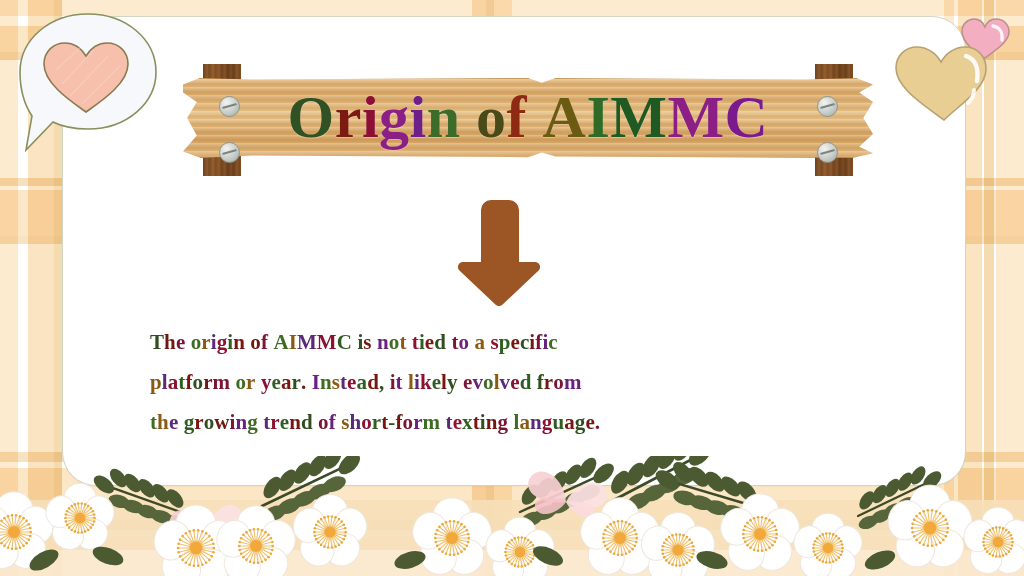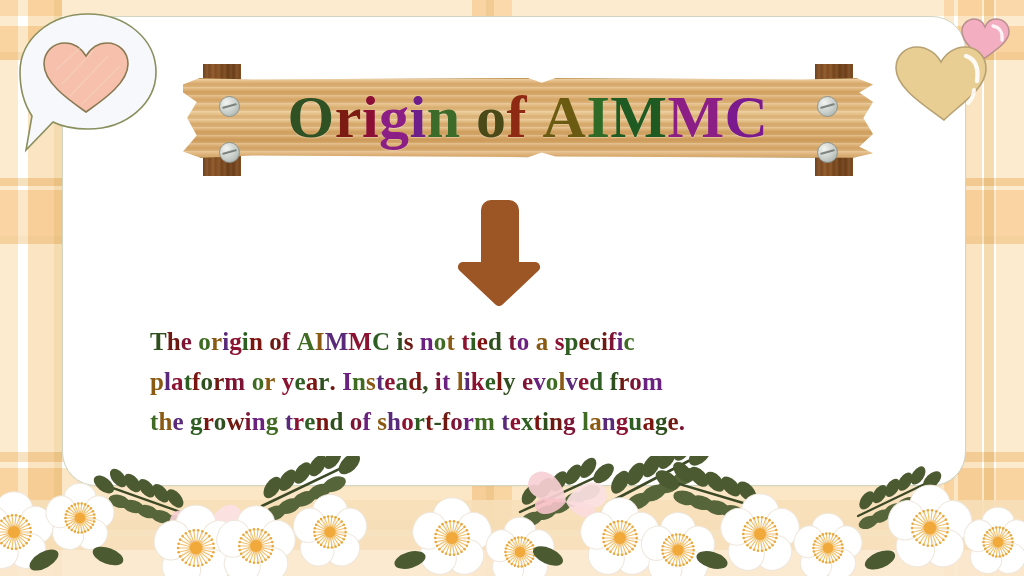--- a/index.html
+++ b/index.html
@@ -64,21 +64,21 @@
     text-shadow:0 1px 0 rgba(255,255,255,.28);
   }
   .sign-title .ch{display:inline-block;}
 
   
   .arrow{position:absolute;left:455px;top:196px;width:90px;height:110px;}
 
   
   .body-text{
     position:absolute;left:150px;top:322px;width:760px;
-    font-size:25px;font-weight:700;line-height:40px;letter-spacing:.1px;
+    font-size:21px;font-weight:700;line-height:40px;letter-spacing:.1px;
   }
   .body-text .ln{display:block;white-space:nowrap;}
   .body-text .ch{display:inline-block;}
 
   
   .bubble{position:absolute;left:8px;top:8px;width:155px;height:150px;}
   .hearts{position:absolute;left:884px;top:2px;width:140px;height:130px;}
   .florals{position:absolute;left:0;bottom:0;width:1024px;height:120px;}
 </style>
 </head>

